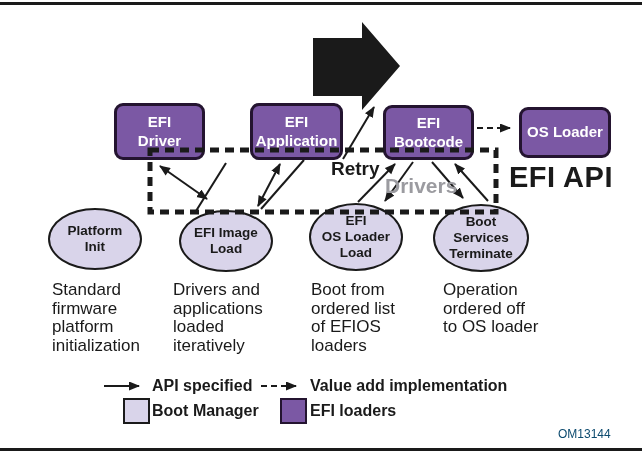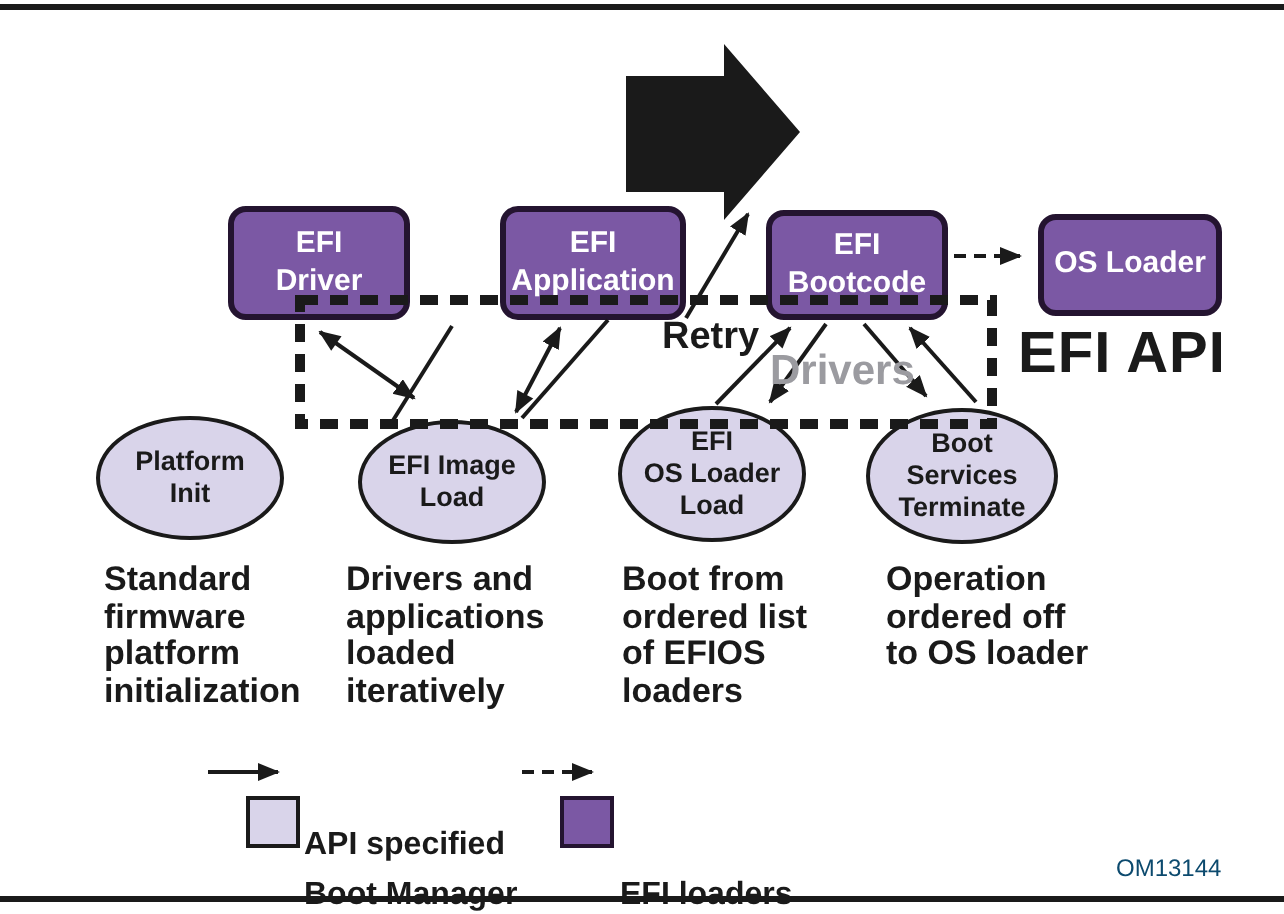--- a/index.html
+++ b/index.html
@@ -22,28 +22,28 @@
     white-space:pre-line;box-sizing:border-box;
   }
   .ellipse{
     position:absolute;z-index:2;border-radius:50%;
     background:var(--boot-manager-fill);border:2px solid var(--boot-manager-border);
     font-weight:bold;font-size:13.5px;line-height:1.18;color:var(--ink);
     display:flex;align-items:center;justify-content:center;text-align:center;
     white-space:pre-line;box-sizing:border-box;
   }
   .desc{
-    position:absolute;z-index:3;font-weight:bold;font-size:17px;line-height:18.5px;
+    position:absolute;z-index:3;font-weight:normal;font-size:17px;line-height:18.5px;
     white-space:pre-line;color:var(--ink);
   }
   .note{position:absolute;z-index:6;font-weight:bold;color:var(--ink);}
   .swatch{position:absolute;z-index:2;width:27px;height:26px;box-sizing:border-box;}
   .swatch.light{background:var(--boot-manager-fill);border:2px solid var(--boot-manager-border);}
   .swatch.dark{background:var(--efi-binary-fill);border:2px solid var(--efi-binary-border);}
-  .legend-label{position:absolute;z-index:3;font-weight:bold;font-size:16px;color:var(--ink);margin-top:37px;}
+  .legend-label{position:absolute;z-index:3;font-weight:bold;font-size:16px;color:var(--ink);}
   #figure-code{position:absolute;z-index:3;left:558px;top:427px;font-size:12px;color:#0c4a6e;}
   #efi-api{position:absolute;z-index:3;left:504px;top:161px;width:114px;text-align:center;
     font-weight:bold;font-size:29px;letter-spacing:.5px;color:var(--ink);}
 </style>
 </head>
 <body>
 
 <div id="canvas">
 
   <div class="hbar" style="top:2px"></div>
@@ -82,20 +82,21 @@
 iteratively</div>
   <div class="desc" style="left:311px;top:281px">Boot from
 ordered list
 of EFIOS
 loaders</div>
   <div class="desc" style="left:443px;top:281px">Operation
 ordered off
 to OS loader</div>
 
   <div class="legend-label" style="left:152px;top:377px">API specified</div>
+  <div class="legend-label" style="left:310px;top:377px">Value add implementation</div>
   <div class="swatch light" style="left:123px;top:398px"></div>
   <div class="legend-label" style="left:152px;top:402px">Boot Manager</div>
   <div class="swatch dark" style="left:280px;top:398px"></div>
   <div class="legend-label" style="left:310px;top:402px">EFI loaders</div>
 
   <div id="figure-code">OM13144</div>
 
   <svg id="svg-layer" viewBox="0 0 642 457">
     <defs>
       <marker id="ah" markerUnits="userSpaceOnUse" markerWidth="12" markerHeight="10" refX="10" refY="4.5" orient="auto">

